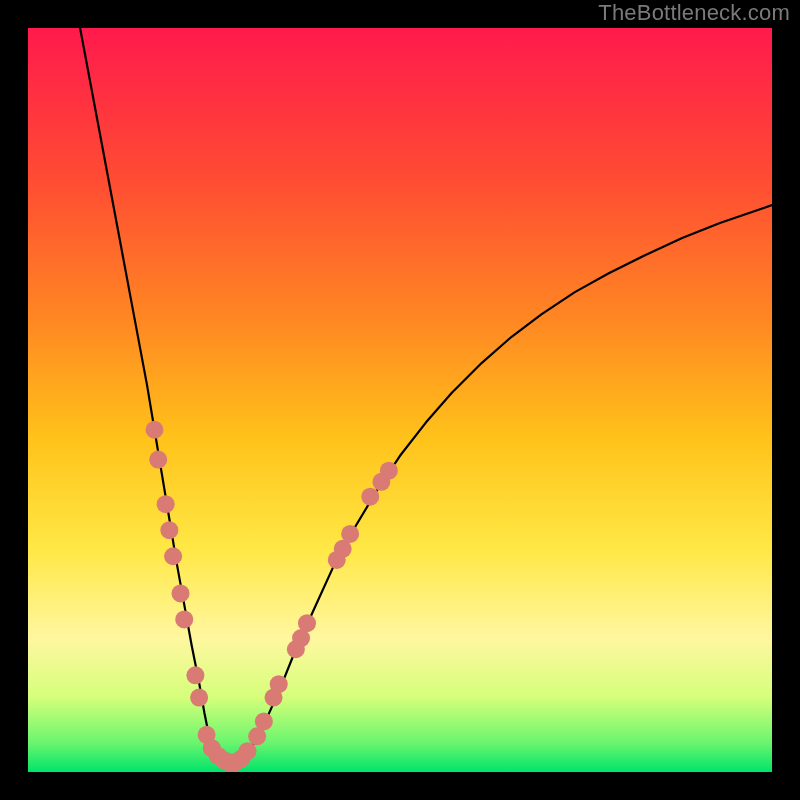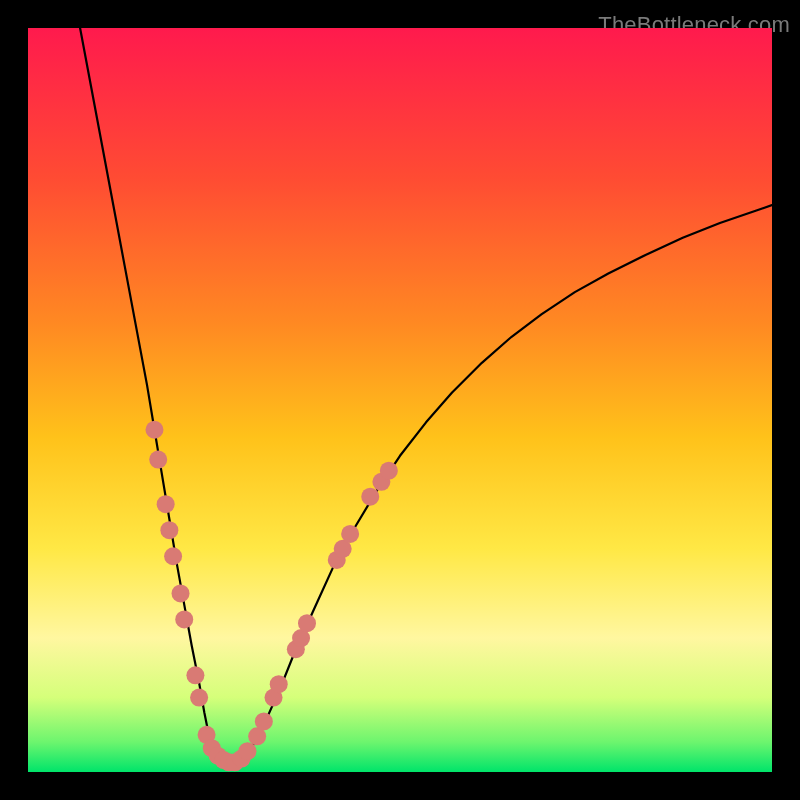--- a/index.html
+++ b/index.html
@@ -28,21 +28,21 @@
   svg.plot {
     position: absolute;
     left: 0;
     top: 0;
     width: 744px;
     height: 744px;
     display: block;
   }
   .watermark {
     position: absolute;
-    top: 12px;
+    top: 0;
     right: 10px;
     color: #7a7a7a;
     font-size: 22px;
     letter-spacing: 0.2px;
     user-select: none;
   }
 </style>
 </head>
 <body>
 

